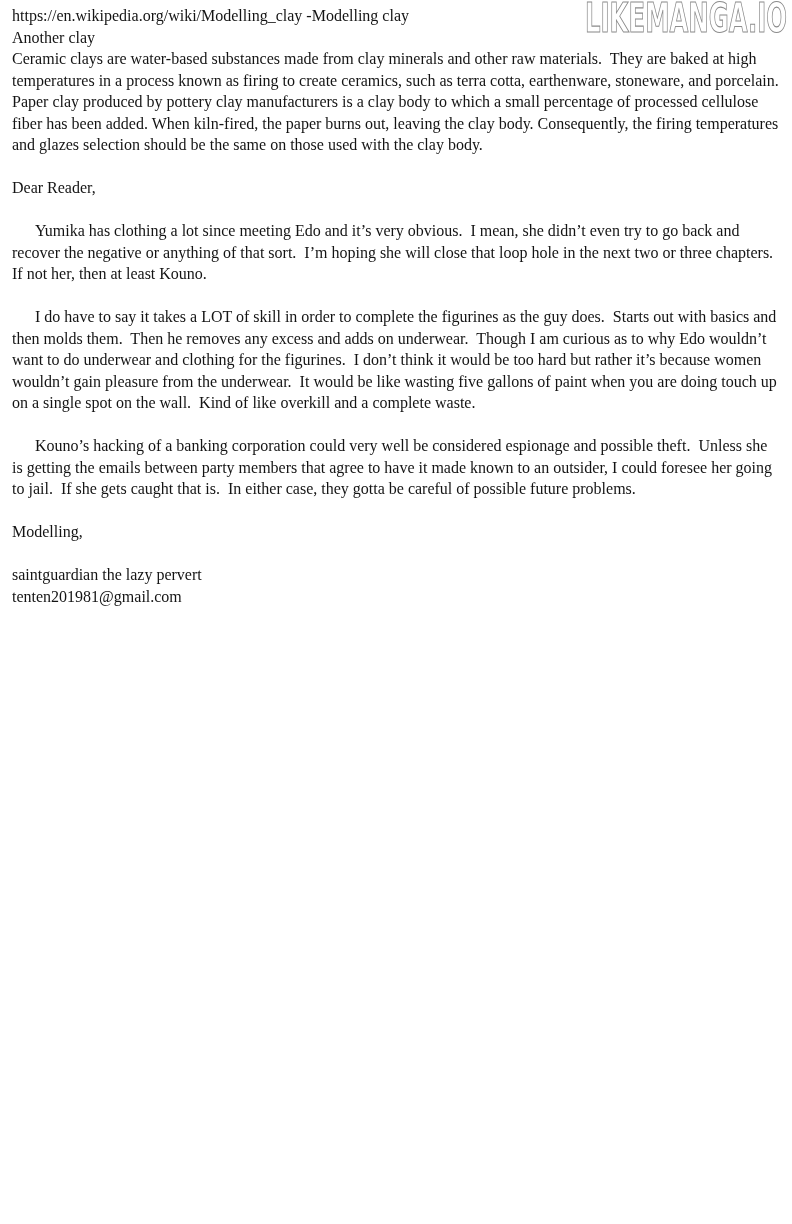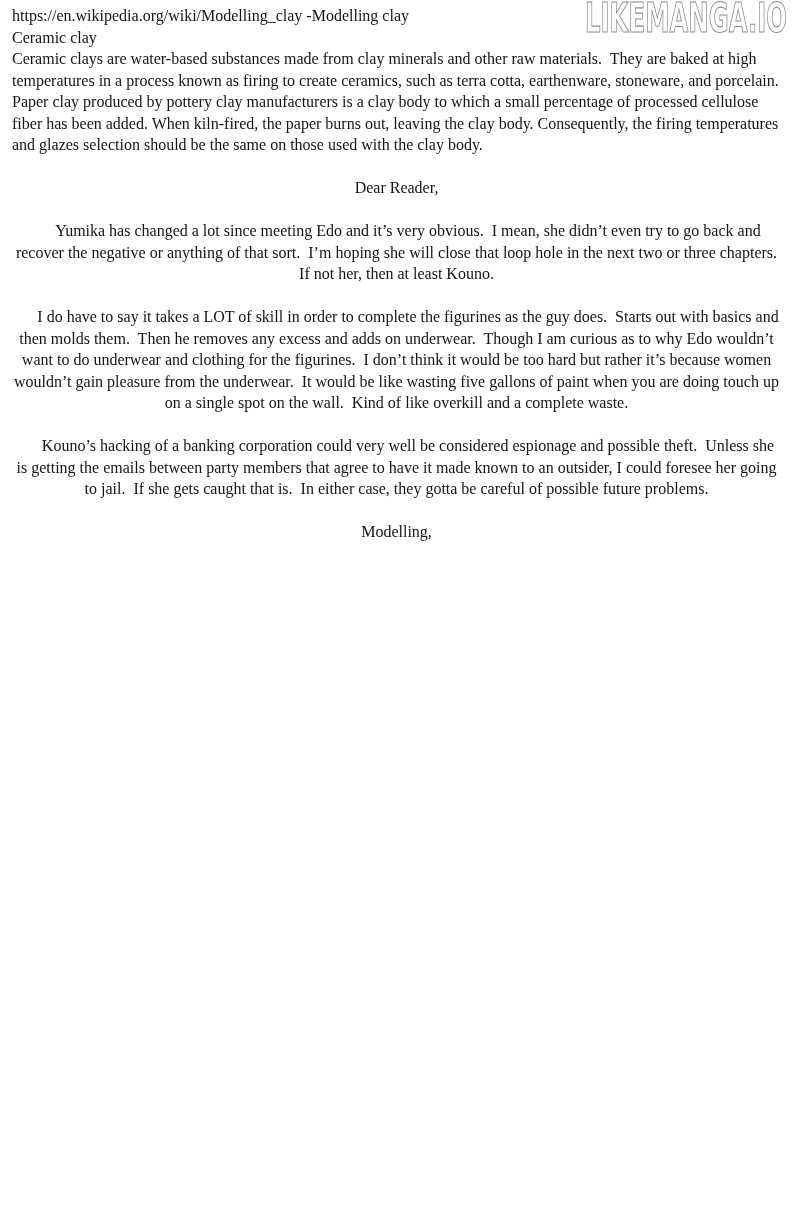--- a/index.html
+++ b/index.html
@@ -21,44 +21,48 @@
     width: 792px;
     height: 1224px;
     box-sizing: border-box;
     padding: 5px 11px 0 12px;
   }
   p {
     margin: 0;
     white-space: pre-wrap;
   }
   .centered { text-align: left; }
-  .sp { margin-top: 21.5px; text-align: center; }          
+  .sp { margin-top: 21.5px; }          
   .ind { text-indent: 23px; }          
   .watermark {
     position: absolute;
     top: 0;
     right: 1px;
     pointer-events: none;
   }
 </style>
 </head>
 <body>
 
 <div class="page">
 
   <svg class="watermark" width="212" height="40" viewBox="0 0 212 40">
     <text x="208" y="32" text-anchor="end" font-family="DejaVu Sans, sans-serif" font-size="40" font-weight="bold" fill="none" stroke="#8c8c8c" stroke-width="1.1" textLength="202" lengthAdjust="spacingAndGlyphs">LIKEMANGA.IO</text>
   </svg>
 
   <p class="centered">https://en.wikipedia.org/wiki/Modelling_clay -Modelling clay</p>
-  <p class="centered">Ceramic clay</p>
+  <p class="centered">Another clay</p>
   <p class="centered">Ceramic clays are water-based substances made from clay minerals and other raw materials.  They are baked at high temperatures in a process known as firing to create ceramics, such as terra cotta, earthenware, stoneware, and porcelain. Paper clay produced by pottery clay manufacturers is a clay body to which a small percentage of processed cellulose fiber has been added. When kiln-fired, the paper burns out, leaving the clay body. Consequently, the firing temperatures and glazes selection should be the same on those used with the clay body.</p>
 
   <p class="sp">Dear Reader,</p>
 
-  <p class="sp ind">Yumika has changed a lot since meeting Edo and it’s very obvious.  I mean, she didn’t even try to go back and recover the negative or anything of that sort.  I’m hoping she will close that loop hole in the next two or three chapters.  If not her, then at least Kouno.</p>
+  <p class="sp ind">Yumika has clothing a lot since meeting Edo and it’s very obvious.  I mean, she didn’t even try to go back and recover the negative or anything of that sort.  I’m hoping she will close that loop hole in the next two or three chapters.  If not her, then at least Kouno.</p>
   <p class="sp ind">I do have to say it takes a LOT of skill in order to complete the figurines as the guy does.  Starts out with basics and then molds them.  Then he removes any excess and adds on underwear.  Though I am curious as to why Edo wouldn’t want to do underwear and clothing for the figurines.  I don’t think it would be too hard but rather it’s because women wouldn’t gain pleasure from the underwear.  It would be like wasting five gallons of paint when you are doing touch up on a single spot on the wall.  Kind of like overkill and a complete waste.</p>
   <p class="sp ind">Kouno’s hacking of a banking corporation could very well be considered espionage and possible theft.  Unless she is getting the emails between party members that agree to have it made known to an outsider, I could foresee her going to jail.  If she gets caught that is.  In either case, they gotta be careful of possible future problems.</p>
 
   <p class="sp">Modelling,</p>
 
+  <div class="sp">
+    <p>saintguardian the lazy pervert</p>
+    <p>tenten201981@gmail.com</p>
+  </div>
 
 </div>
 
 </body></html>

